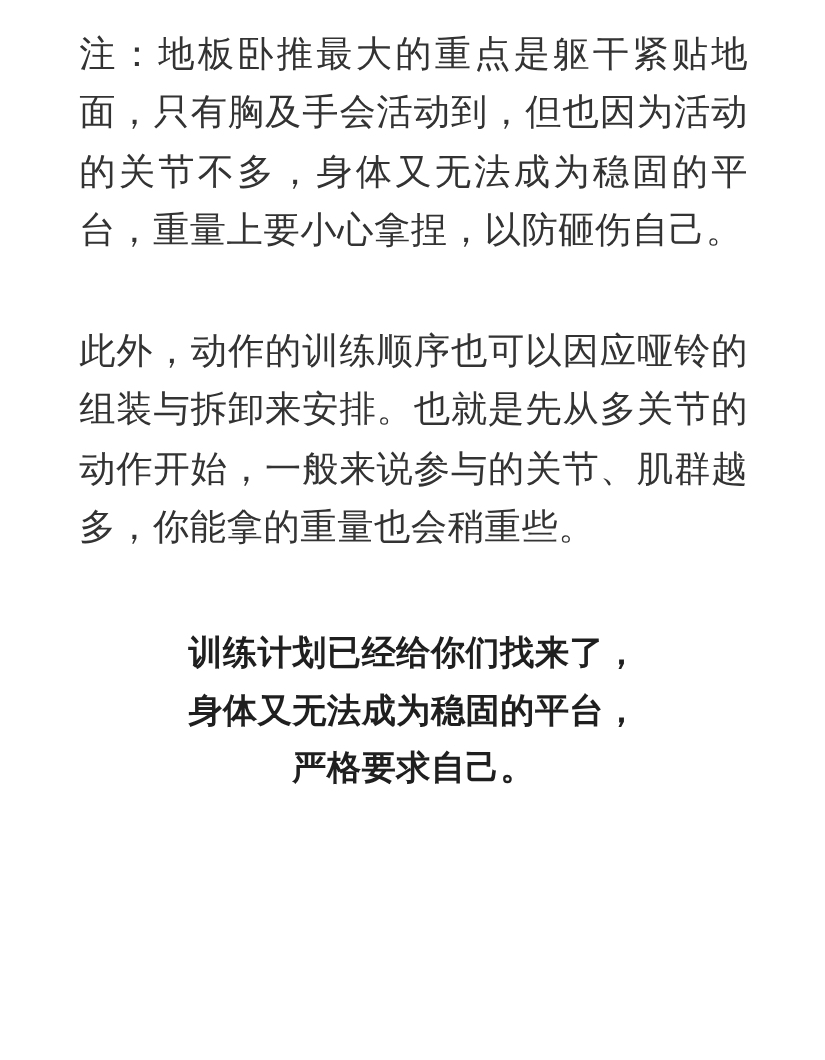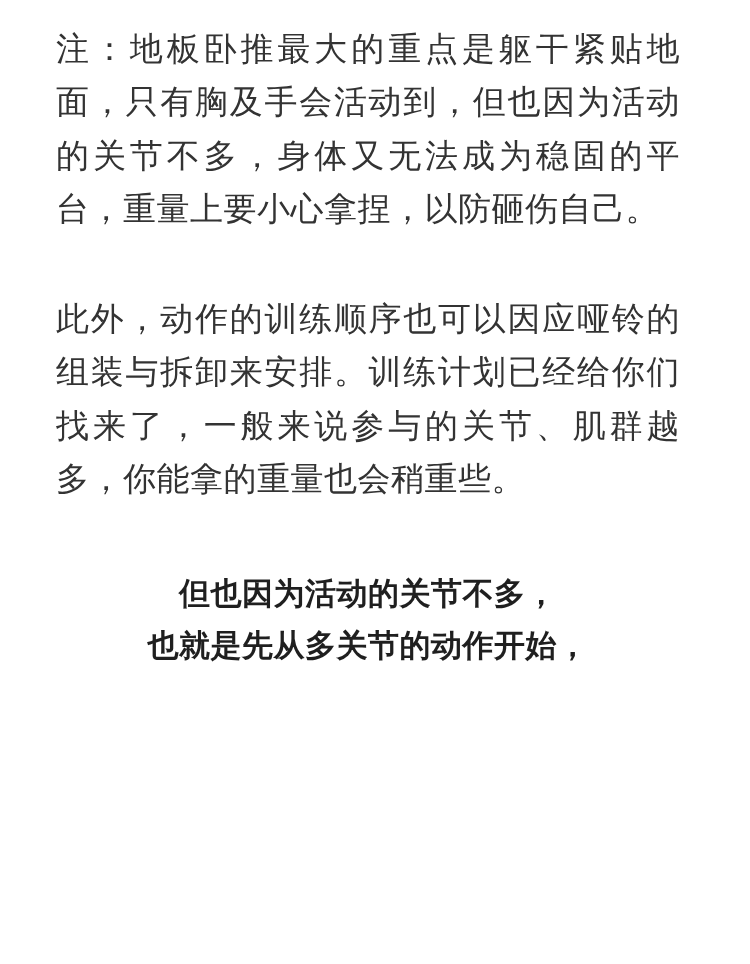--- a/index.html
+++ b/index.html
@@ -11,21 +11,21 @@
     width: 750px;
     height: 964px;
     font-family: "Liberation Sans", "DejaVu Sans", sans-serif;
     color: #2b2b2b;
     overflow: hidden;
   }
   .page {
     width: 750px;
     height: 693px;
     box-sizing: border-box;
-    padding: 22px 70px 0 56px;
+    padding: 22px 70px 0 72px;
     position: relative;
   }
   .para {
     font-size: 33px;
     line-height: 1.62;
     letter-spacing: 0.5px;
     color: #333333;
     text-align: justify;
     text-justify: inter-ideograph;
     margin: 0;
@@ -47,20 +47,21 @@
     white-space: nowrap;
   }
 </style>
 </head>
 <body>
 
 <div class="page">
 
   <p class="para">注：地板卧推最大的重点是躯干紧贴地面，只有胸及手会活动到，但也因为活动的关节不多，身体又无法成为稳固的平台，重量上要小心拿捏，以防砸伤自己。</p>
 
-  <p class="para">此外，动作的训练顺序也可以因应哑铃的组装与拆卸来安排。训练计划已经给你们找来了，一般来说参与的关节、肌群越多，你能拿的重量也会稍重些。</p>
+  <p class="para">此外，动作的训练顺序也可以因应哑铃的组装与拆卸来安排。也就是先从多关节的动作开始，一般来说参与的关节、肌群越多，你能拿的重量也会稍重些。</p>
 
   <div class="closing">
-    <span class="line">但也因为活动的关节不多，</span>
-    <span class="line">也就是先从多关节的动作开始，</span>
+    <span class="line">训练计划已经给你们找来了，</span>
+    <span class="line">身体又无法成为稳固的平台，</span>
+    <span class="line">严格要求自己。</span>
   </div>
 
 </div>
 
 </body></html>

